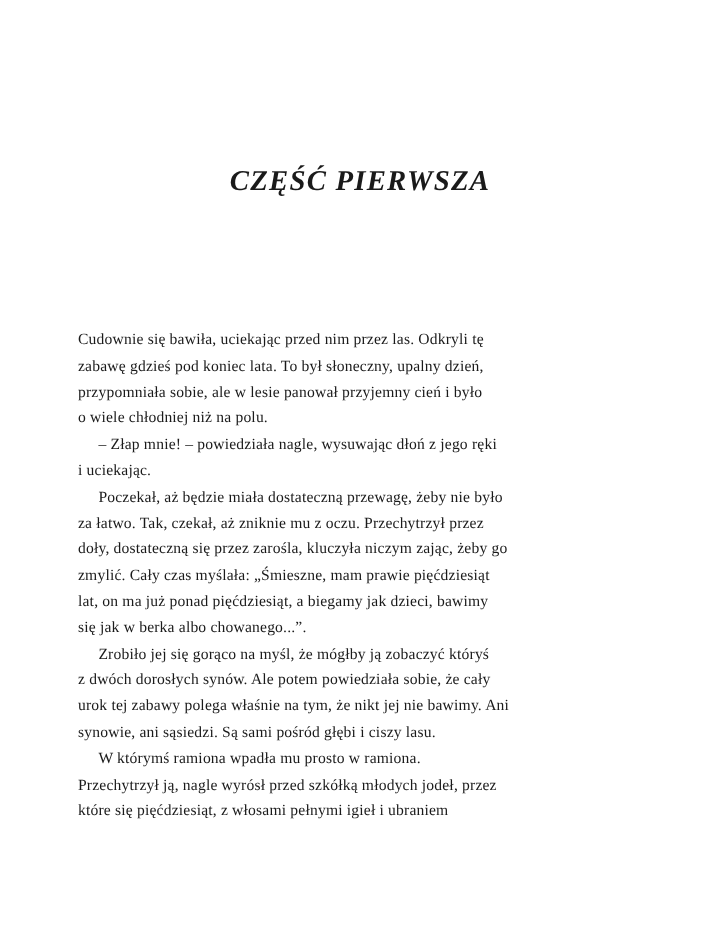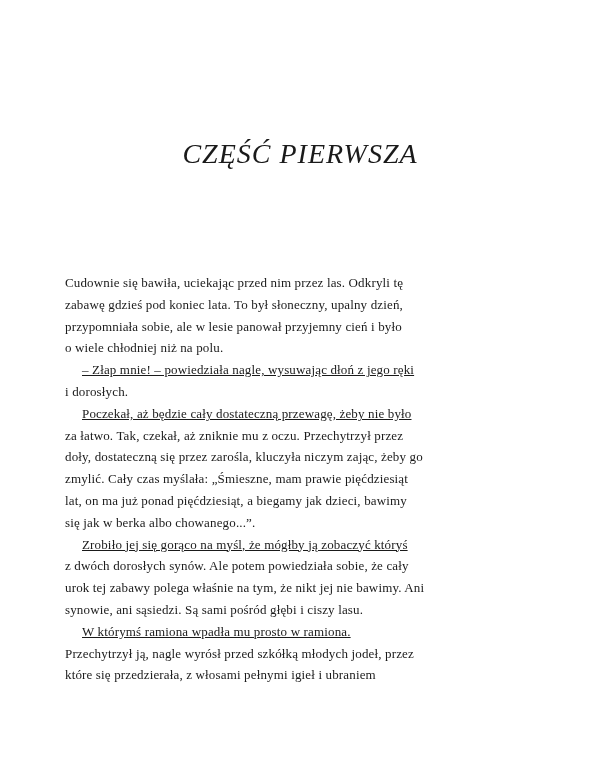--- a/index.html
+++ b/index.html
@@ -16,66 +16,65 @@
     font-family: "Liberation Serif", serif;
     color: #1a1a1a;
   }
   .chapter-title {
     position: absolute;
     top: 138px;
     left: 0;
     width: 600px;
     text-align: center;
     font-family: "Liberation Serif", serif;
-    font-size: 28px;
-    font-weight: normal;
+    font-size: 24px;
+    font-weight: bold;
     font-style: italic;
     letter-spacing: 1px;
     color: #1a1a1a;
   }
   .body-text {
     position: absolute;
     top: 272px;
     left: 65px;
     width: 486px;
     font-size: 13px;
     line-height: 21.8px;
     letter-spacing: 0.15px;
     color: #1a1a1a;
   }
   .line {
     white-space: nowrap;
     height: 21.8px;
   }
   .line.indent {
     text-indent: 17px;
-    text-decoration: underline;
   }
   .em {
   }
 </style>
 </head>
 <body>
 
 <div class="page">
   <div class="chapter-title">CZĘŚĆ PIERWSZA</div>
   <div class="body-text">
       <div class="line"><span>Cudownie się bawiła, uciekając przed nim przez las. Odkryli tę</span></div>
       <div class="line"><span>zabawę gdzieś pod koniec lata. To był słoneczny, upalny dzień,</span></div>
       <div class="line"><span>przypomniała sobie, ale w lesie panował przyjemny cień i było</span></div>
       <div class="line"><span>o wiele chłodniej niż na polu.</span></div>
       <div class="line indent"><span>– Złap mnie! – powiedziała nagle, wysuwając dłoń z jego ręki</span></div>
-      <div class="line"><span>i dorosłych.</span></div>
-      <div class="line indent"><span>Poczekał, aż będzie cały dostateczną przewagę, żeby nie było</span></div>
+      <div class="line"><span>i uciekając.</span></div>
+      <div class="line indent"><span>Poczekał, aż będzie miała dostateczną przewagę, żeby nie było</span></div>
       <div class="line"><span>za łatwo. Tak, czekał, aż zniknie mu z oczu. Przechytrzył przez</span></div>
       <div class="line"><span>doły, dostateczną się przez zarośla, kluczyła niczym zając, żeby go</span></div>
       <div class="line"><span>zmylić. Cały czas myślała: „Śmieszne, mam prawie pięćdziesiąt</span></div>
       <div class="line"><span>lat, on ma już ponad pięćdziesiąt, a biegamy jak dzieci, bawimy</span></div>
       <div class="line"><span>się jak w berka albo chowanego...”.</span></div>
       <div class="line indent"><span>Zrobiło jej się gorąco na myśl, że mógłby ją zobaczyć któryś</span></div>
       <div class="line"><span>z dwóch dorosłych synów. Ale potem powiedziała sobie, że cały</span></div>
       <div class="line"><span>urok tej zabawy polega właśnie na tym, że </span><span class="em">nikt</span><span> jej nie bawimy. Ani</span></div>
       <div class="line"><span>synowie, ani sąsiedzi. Są sami pośród głębi i ciszy lasu.</span></div>
       <div class="line indent"><span>W którymś ramiona wpadła mu prosto w ramiona.</span></div>
       <div class="line"><span>Przechytrzył ją, nagle wyrósł przed szkółką młodych jodeł, przez</span></div>
-      <div class="line"><span>które się przedzierała, z włosami pełnymi igieł i ubraniem</span></div>
+      <div class="line"><span>które się pięćdziesiąt, z włosami pełnymi igieł i ubraniem</span></div>
     </div>
 </div>
 
 </body></html>

